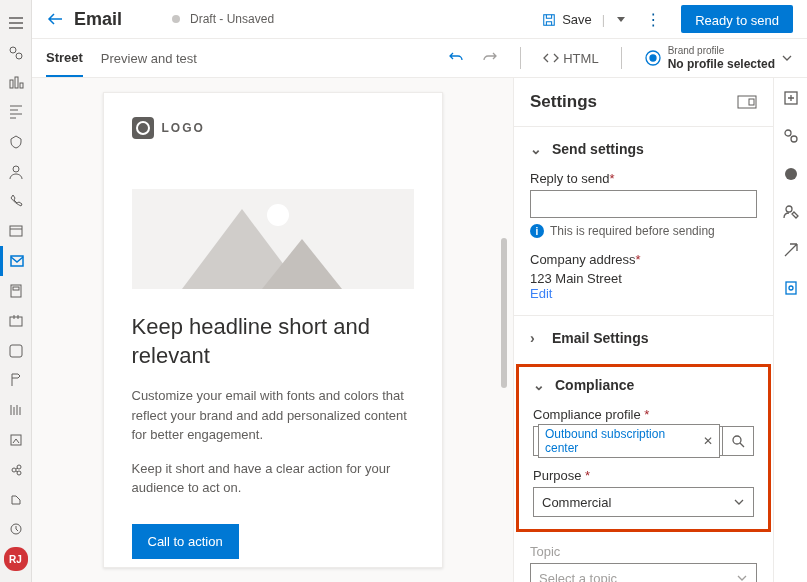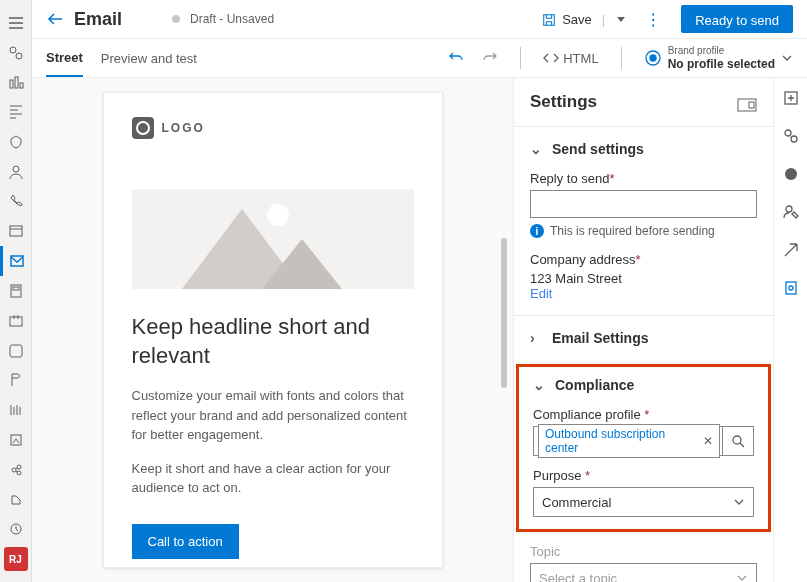--- a/index.html
+++ b/index.html
@@ -1,21 +1,21 @@
 <!DOCTYPE html>
 <html><head>
 <meta charset="utf-8">
 <style>
   * { box-sizing: border-box; margin: 0; padding: 0; font-family: "Segoe UI", sans-serif; }
   body { width: 807px; height: 582px; overflow: hidden; background: #fff; display: flex; font-size: 13px; color: #323130; }
   .left-rail { width: 32px; background: #f3f2f1; border-right: 1px solid #e1dfdd; display: flex; flex-direction: column; align-items: center; padding-top: 8px; }
   .left-rail .rail-item { width: 32px; height: 30px; display: flex; align-items: center; justify-content: center; color: #605e5c; cursor: pointer; }
   .left-rail .rail-item.active { border-left: 3px solid #0078d4; color: #0078d4; }
   .left-rail .rail-bottom { margin-top: auto; margin-bottom: 8px; }
-  .avatar { width: 24px; height: 24px; background: #d13438; border-radius: 3px; color: #fff; font-size: 10px; font-weight: 600; display:flex; align-items:center; justify-content:center; }
+  .avatar { width: 24px; height: 24px; background: #d13438; border-radius: 11px; color: #fff; font-size: 10px; font-weight: 600; display:flex; align-items:center; justify-content:center; }
   .main { flex: 1; display: flex; flex-direction: column; }
   .titlebar { height: 38px; display: flex; align-items: center; padding: 0 14px; gap: 10px; color: #323130; }
   .titlebar .back { color: #0078d4; cursor: pointer; font-size:16px; }
   .titlebar .title { font-size: 18px; font-weight: 600; }
   .titlebar .status-dot { width: 8px; height: 8px; border-radius: 50%; background: #c8c6c4; }
   .titlebar .status-text { color: #605e5c; font-size: 12px; }
   .titlebar .spacer { flex: 1; }
   .save-btn { display: flex; align-items: flex-end; gap: 6px; cursor: pointer; color: #323130; }
   .save-btn svg { width:14px; height:14px; }
   .chev-split { width: 0; height: 0; border-left: 4px solid transparent; border-right: 4px solid transparent; border-top: 5px solid #605e5c; margin-left: 2px; }
@@ -41,21 +41,21 @@
   .logo-text { font-weight:600; letter-spacing:2px; color:#605e5c; font-size:12px;}
   .hero { width: 100%; height: 100px; background:#f3f2f1; position:relative; margin-bottom:24px; display:flex; align-items:flex-end; justify-content:center; overflow:hidden;}
   .mountain1 { width:0;height:0;border-left:60px solid transparent;border-right:60px solid transparent;border-bottom:80px solid #d0cdca;position:absolute; left:50px; bottom:0;}
   .mountain2 { width:0;height:0;border-left:40px solid transparent;border-right:40px solid transparent;border-bottom:50px solid #c4c0bc;position:absolute; left:130px; bottom:0;}
   .sun { width:22px;height:22px;border-radius:50%;background:#fff;position:absolute;left:135px;top:15px;}
   .headline { font-size:22px; color:#323130; margin-bottom:16px; line-height:1.3;}
   .body-text { font-size:13px; color:#605e5c; margin-bottom:14px; line-height:1.5;}
   .cta { background:#0078d4; color:#fff; border:none; padding:10px 16px; font-size:13px; cursor:pointer; margin-top:12px;}
   .right-panel { width: 294px; background:#fff; border-left:1px solid #edebe9; display:flex; }
   .settings-col { flex:1; display:flex; flex-direction:column; overflow:hidden;}
-  .settings-head { padding: 14px 16px; display:flex; align-items:flex-end; justify-content:space-between;}
+  .settings-head { padding: 14px 16px; display:flex; align-items:center; justify-content:space-between;}
   .settings-head h3 { font-size:17px; font-weight:600;}
   .section { border-top:1px solid #edebe9; padding: 10px 16px 14px 16px;}
   .section-head { display:flex; align-items:center; gap:8px; cursor:pointer; font-weight:600; font-size:14px; padding:4px 0;}
   .chev { font-size:14px; color:#605e5c; width:14px;}
   .field-label { font-size:13px; margin-top:10px; }
   .req { color:#a4262c; }
   .text-input { width:100%; border:1px solid #8a8886; height:28px; padding:0 6px; margin-top:4px; font-size:13px; }
   .info-msg { display:flex; align-items:center; gap:6px; font-size:12px; color:#605e5c; margin-top:6px;}
   .info-i { width:14px;height:14px;border-radius:50%;background:#0078d4;color:#fff;font-size:10px;display:flex;align-items:center;justify-content:center;font-weight:bold;}
   .static-val { margin-top:4px; }

